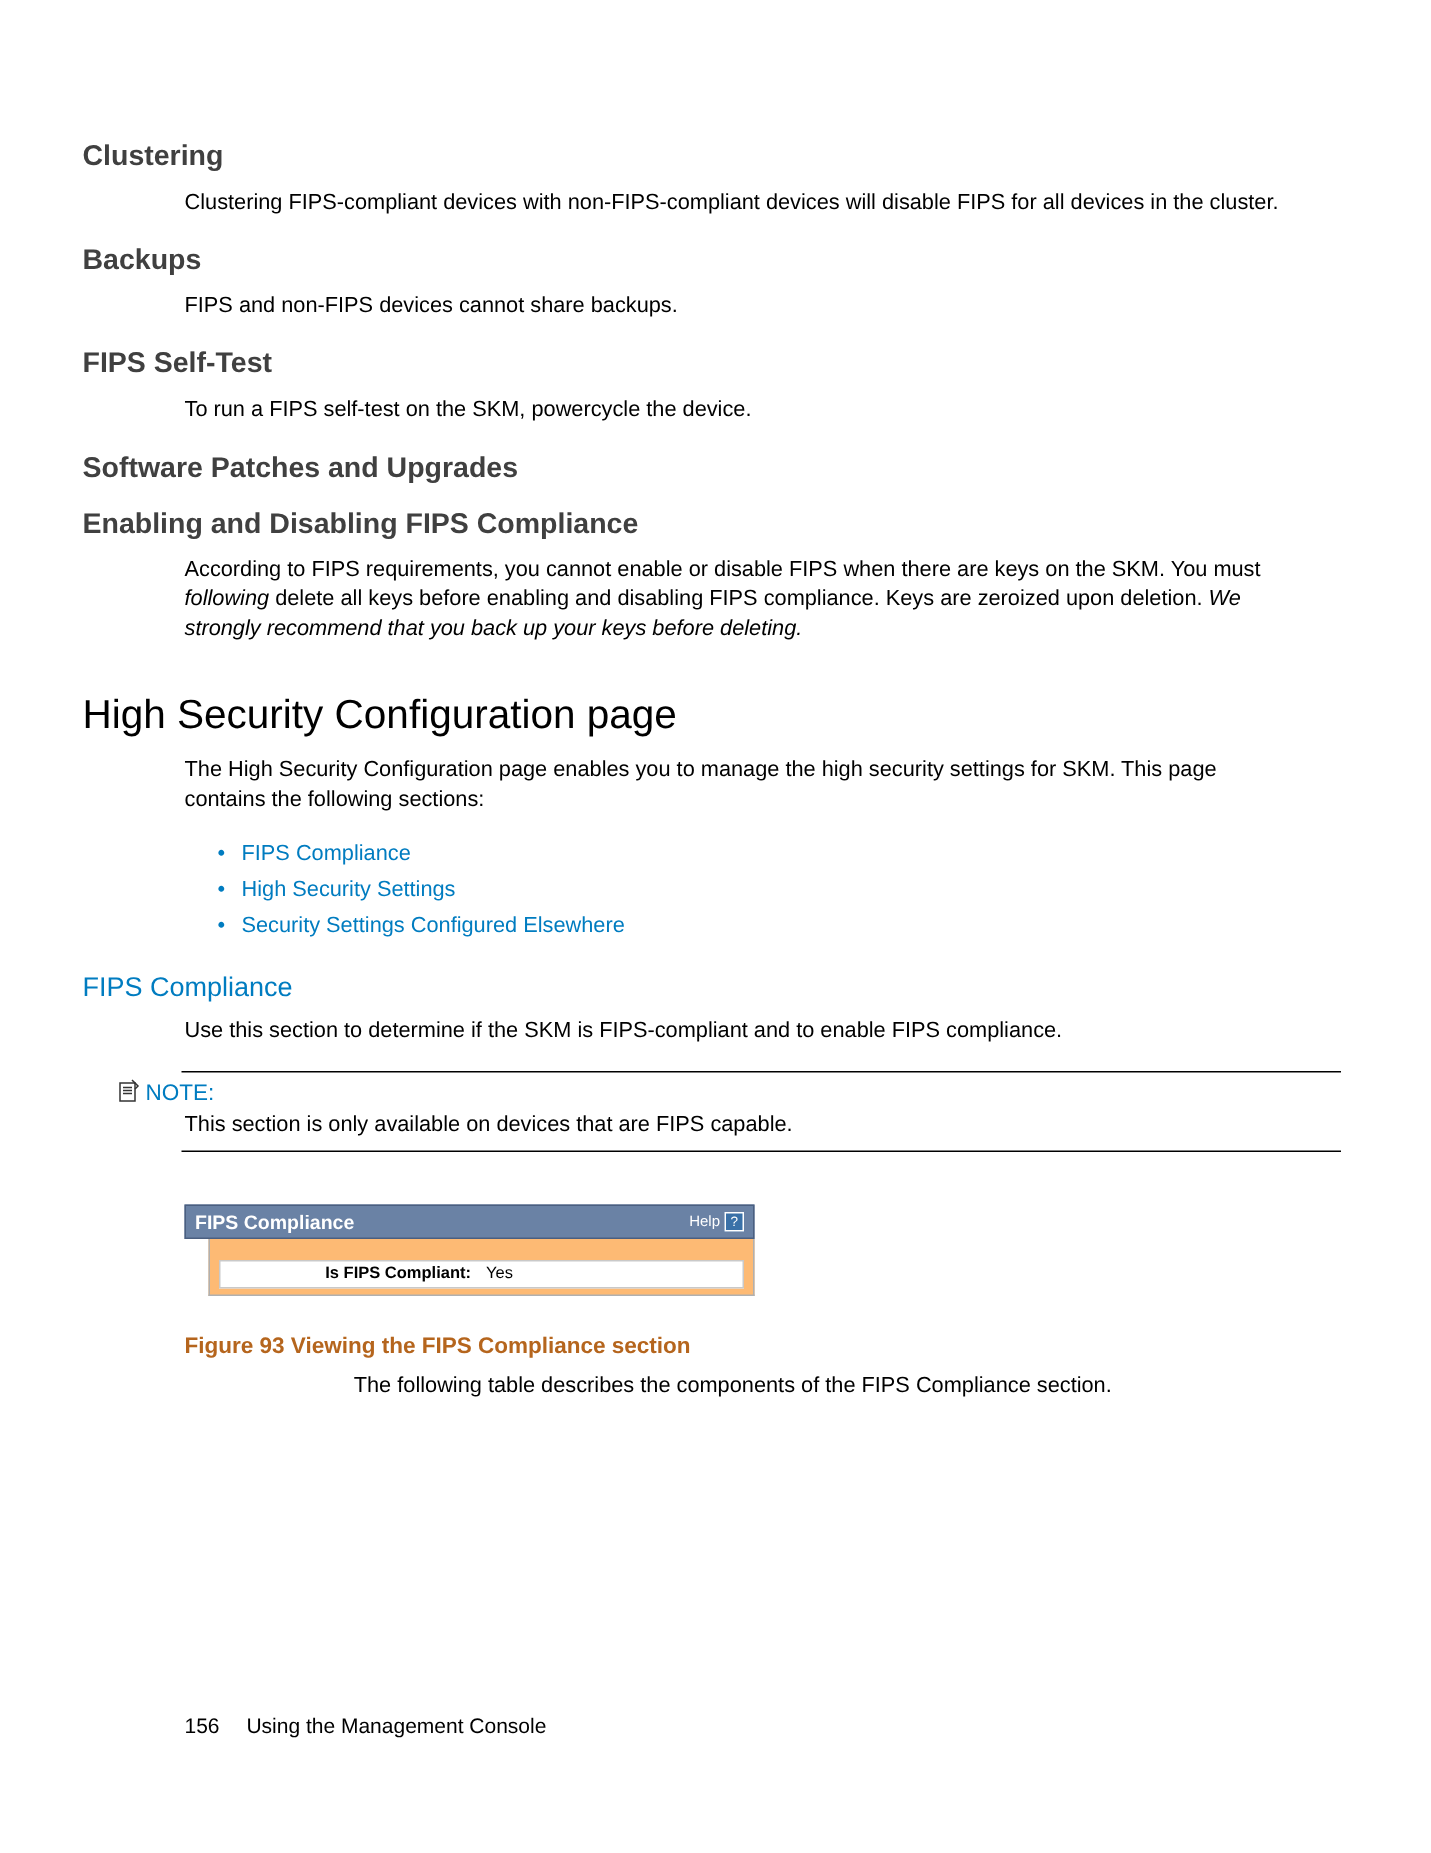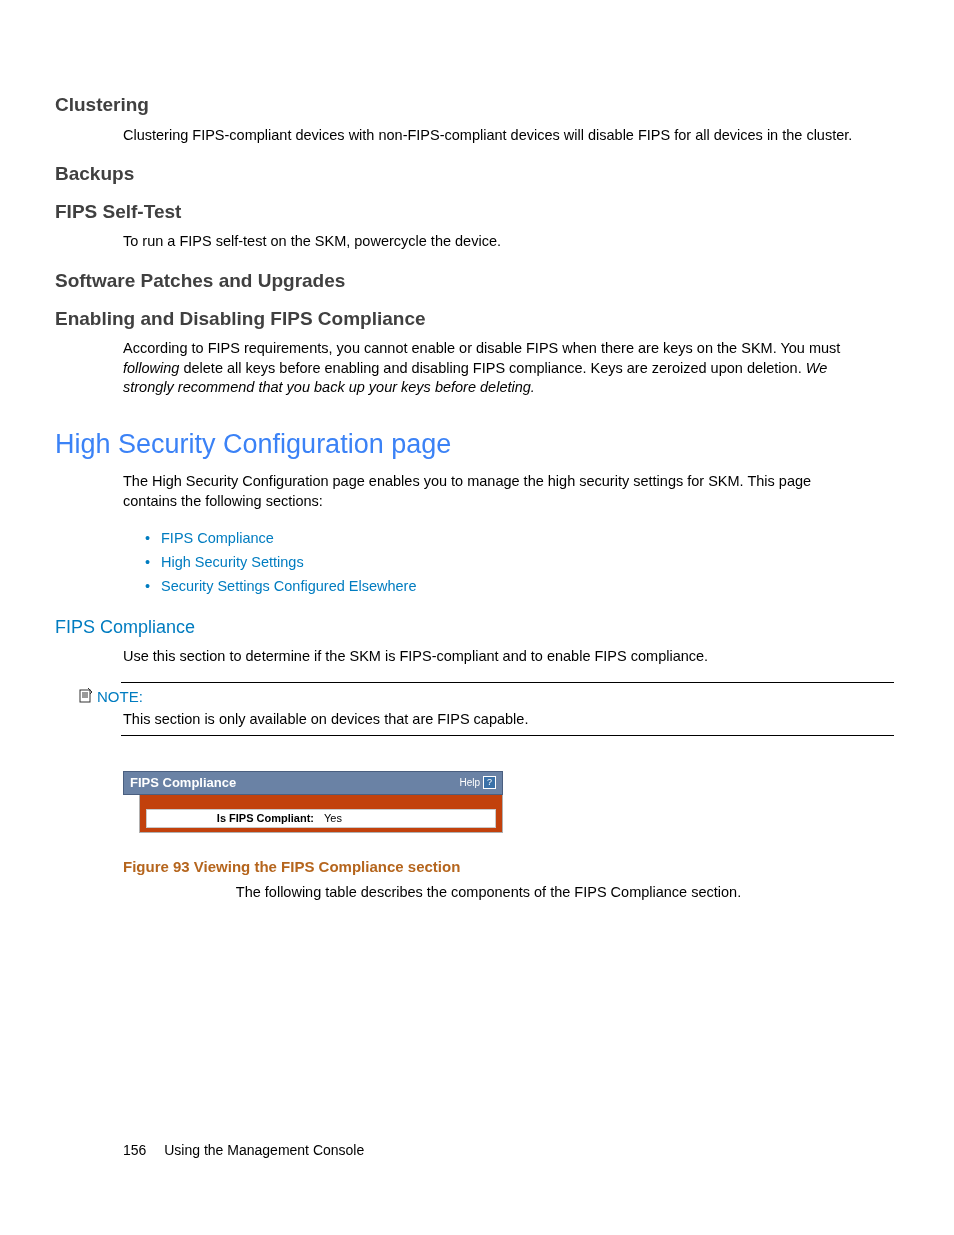--- a/index.html
+++ b/index.html
@@ -21,21 +21,21 @@
     height: 100%;
     position: relative;
   }
   .h-blue-sm {
     color: #404040;
     font-size: 19px;
     margin: 12px 0 8px 0;
     font-weight: bold;
   }
   .h-blue-lg {
-    color: #3b82f6;
+    color: #000000;
     font-size: 27px;
     font-weight: 300;
     margin: 28px 0 10px 0;
     font-family: "Segoe UI Light","Helvetica Neue Light","Arial",sans-serif;
   }
   .h-blue-med {
     color: #007cc0;
     font-size: 18px;
     font-weight: normal;
     margin: 18px 0 8px 0;
@@ -112,21 +112,21 @@
     background: #3a71a8;
     color: #fff;
     font-size: 9px;
     line-height: 11px;
     text-align: center;
     border: 1px solid #fff;
   }
   .fig-body {
     border: 1px solid #b0b0b0;
     border-top: none;
-    background: #c2410c;
+    background: #fdba74;
     padding: 14px 6px 4px 6px;
     font-size: 11px;
     margin-left: 16px;
   }
   .fig-row {
     border: 1px solid #c9c9c9;
     background: #fff;
     display: flex;
     padding: 1px 0;
   }
@@ -156,20 +156,21 @@
 </style>
 </head>
 <body>
 
 <div class="page">
 
   <div class="h-blue-sm">Clustering</div>
   <div class="body-indent">Clustering FIPS-compliant devices with non-FIPS-compliant devices will disable FIPS for all devices in the cluster.</div>
 
   <div class="h-blue-sm">Backups</div>
+  <div class="body-indent">FIPS and non-FIPS devices cannot share backups.</div>
 
   <div class="h-blue-sm">FIPS Self-Test</div>
   <div class="body-indent">To run a FIPS self-test on the SKM, powercycle the device.</div>
 
   <div class="h-blue-sm">Software Patches and Upgrades</div>
 
   <div class="h-blue-sm">Enabling and Disabling FIPS Compliance</div>
   <div class="body-indent">
     <span>According to FIPS requirements, you cannot enable or disable FIPS when there are keys on the SKM. You must </span><span class="italic">following</span><span> delete all keys before enabling and disabling FIPS compliance. Keys are zeroized upon deletion. </span><span class="italic">We strongly recommend that you back up your keys before deleting.</span>
   </div>

